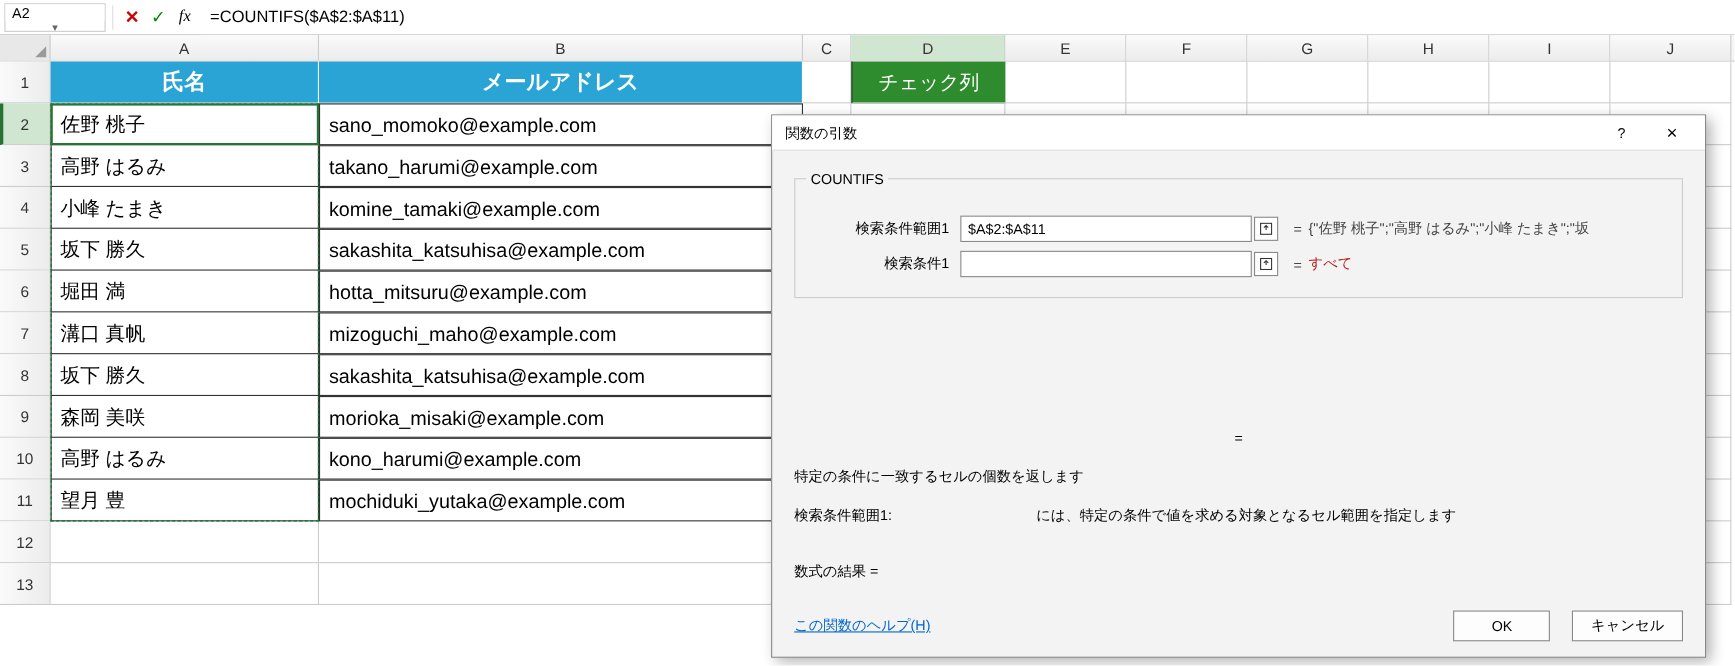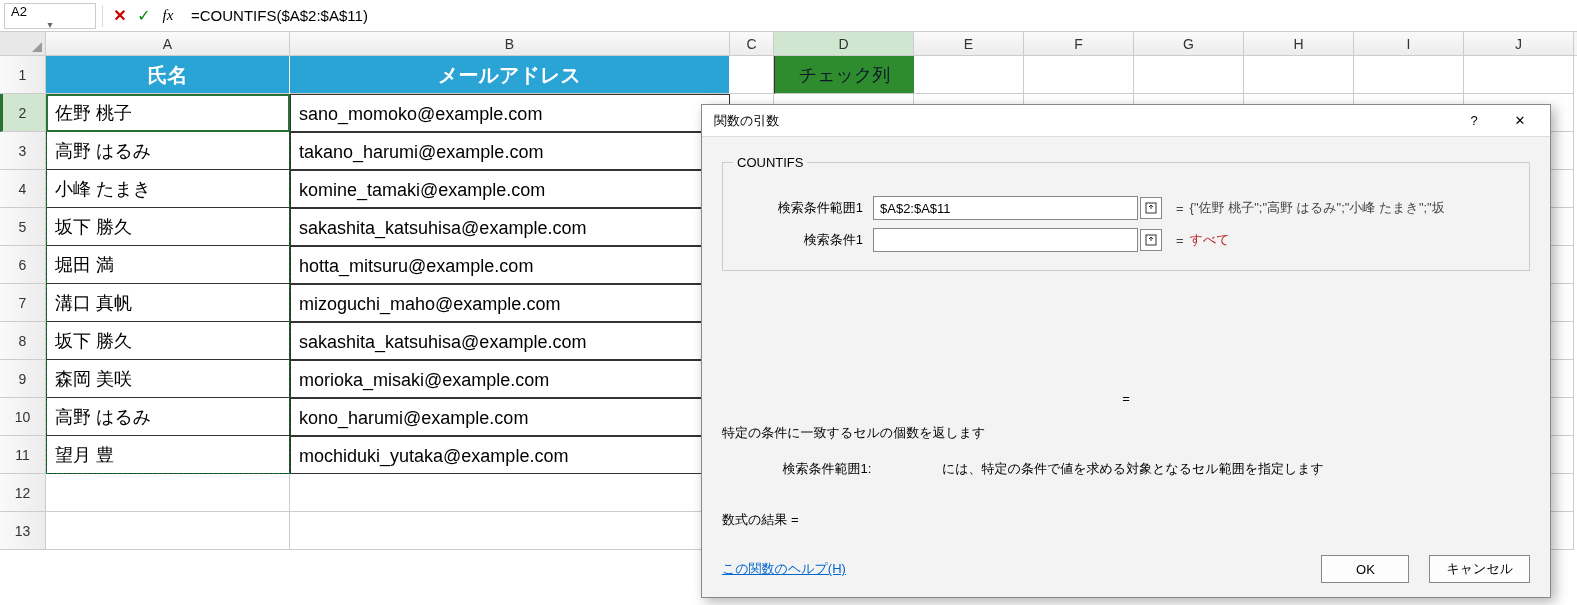--- a/index.html
+++ b/index.html
@@ -37,42 +37,42 @@
 .active-ring { position: absolute; border: 2px solid #267335; pointer-events:none; }
 
 
 .colA { width: 244px; }
 .colB { width: 440px; }
 .colC { width: 44px; }
 .colD { width: 140px; }
 .colE, .colF, .colG, .colH, .colI, .colJ { width: 110px; }
 
 
-.check-col { background: #2e8b2e; color:#0f172a; text-align:center; font-size:18px; border-right:none; border-left:1px solid #333;}
+.check-col { background: #2e8b2e; color:#ffffff; text-align:center; font-size:18px; border-right:none; border-left:1px solid #333;}
 
 
 .dialog { position: absolute; left: 701px; top: 104px; width: 850px; height: 494px; background: #f3f3f3; border: 1px solid #888; box-shadow: 4px 4px 12px rgba(0,0,0,0.3); font-size: 13px; }
 .dlg-title { display: flex; align-items: center; justify-content: space-between; height: 32px; padding: 0 8px 0 12px; background: #fff; border-bottom:1px solid #ddd;}
 .dlg-title-text { font-size: 13px; }
 .dlg-title-btns { display: flex; gap: 2px; }
 .dlg-tbtn { width: 44px; height: 28px; display:flex; align-items:center; justify-content:center; cursor:pointer; }
 .dlg-body { padding: 18px 20px 10px 20px; position: relative; height: calc(100% - 32px); }
 .func-name { font-size: 13px; margin-bottom: 12px; }
 .arg-row { display:flex; align-items:center; margin-bottom:8px; }
 .arg-label { width: 140px; text-align:right; padding-right:10px; }
 .arg-input-wrap { display:flex; align-items:center; }
 .arg-input { width: 265px; height: 24px; border:1px solid #888; padding: 0 6px; font-size:13px; background:#fff; outline:none; }
 .range-btn { width: 22px; height:22px; border:1px solid #888; margin-left:2px; background:#fff; display:flex; align-items:center; justify-content:center; cursor:pointer; }
 .arg-eq { margin-left: 14px; color:#444; }
 .arg-eval { margin-left: 6px; color:#444; }
 .arg-eval.gray { color:#b91c1c; }
 .dlg-desc { margin-top: 120px; }
 .dlg-desc p { margin-bottom: 18px; }
 .arg-desc { display:flex; }
-.arg-desc-label { width: 220px; text-align:center; padding-right:10px; }
+.arg-desc-label { width: 220px; text-align:left; padding-right:10px; }
 .result-row { position:absolute; bottom: 68px; left:20px; }
 .dlg-footer { position:absolute; bottom:14px; left:20px; right:20px; display:flex; justify-content:space-between; align-items:center; }
 .help-link { color: #0066cc; text-decoration: underline; cursor:pointer; font-size:13px; }
 .dlg-btns { display:flex; gap:20px; }
 .dlg-btn { min-width: 88px; height: 28px; border:1px solid #888; background:#fdfdfd; cursor:pointer; font-size:13px; padding:0 16px; }
 .eq-center { text-align:center; margin: 6px 0 10px 0; }
 fieldset { border:1px solid #ccc; padding: 14px 10px 10px 10px; }
 legend { padding: 0 4px; }
 </style>
 </head>

